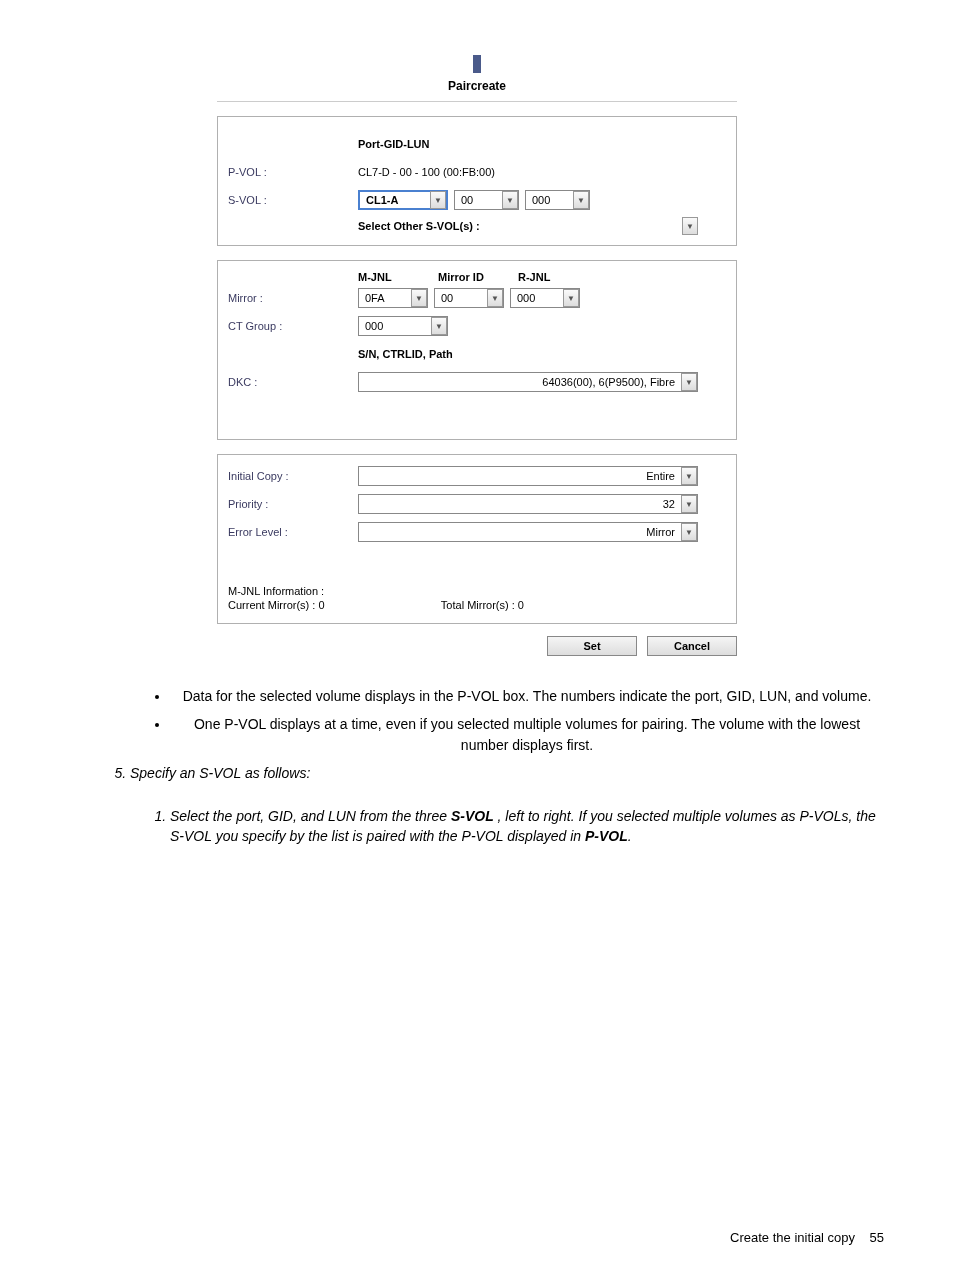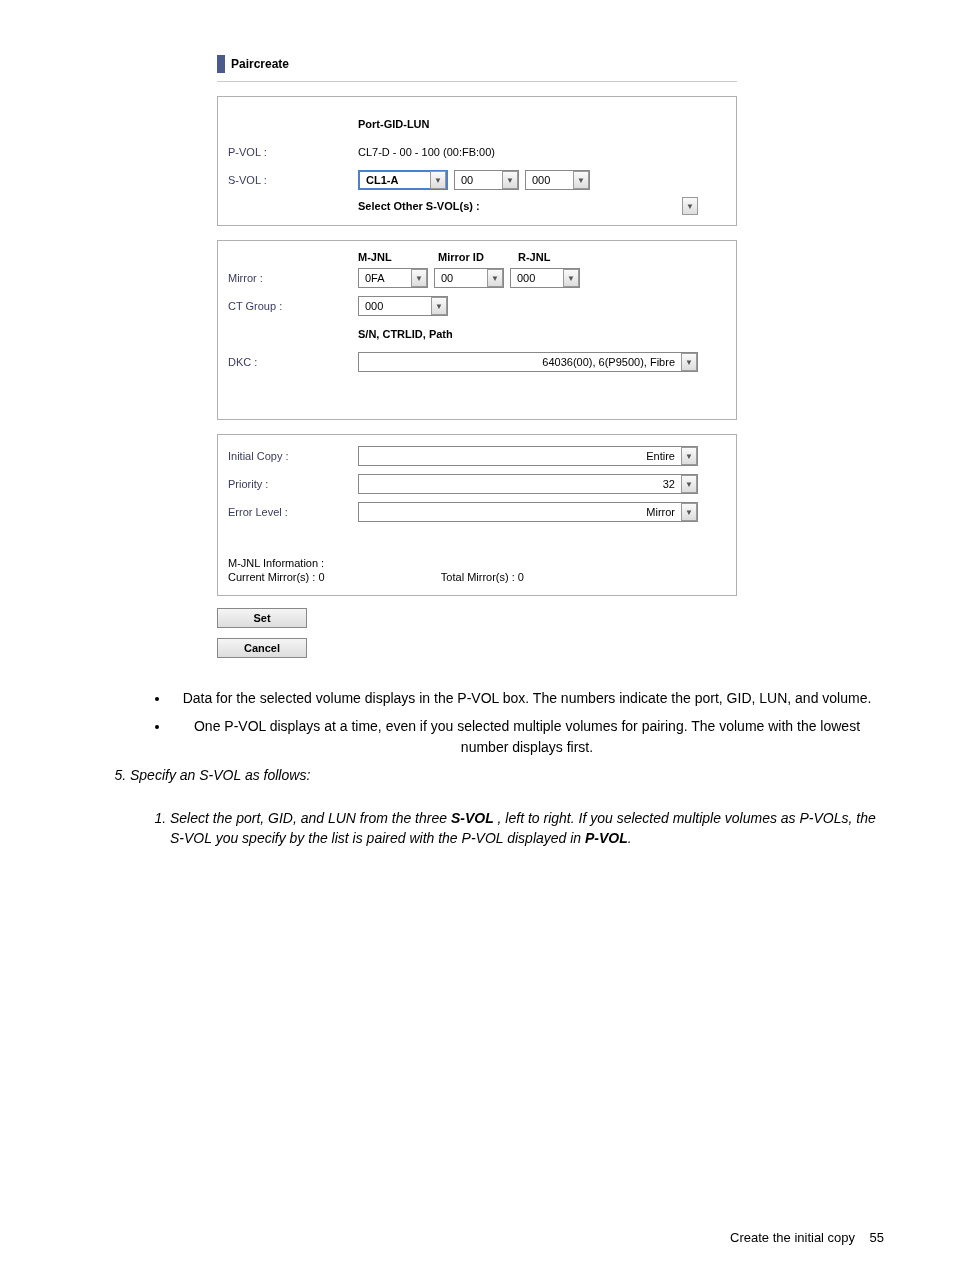--- a/index.html
+++ b/index.html
@@ -14,20 +14,21 @@
     .dialog-wrapper {
       margin: 55px auto 0;
       width: 520px;
     }
     .title-row {
       display: flex;
       align-items: center;
       gap: 6px;
       border-bottom: 1px solid #ccc;
       padding-bottom: 8px;
+      flex-direction: column;
     }
     .title-block {
       width: 8px;
       height: 18px;
       background: #4a5a8a;
     }
     .title-text {
       font-weight: bold;
       font-size: 12px;
     }
@@ -107,29 +108,28 @@
       font-weight: bold;
       padding-left: 0;
       flex: 1;
     }
     .other-row-inner {
       margin-left: 130px;
       display: flex;
       width: 340px;
       align-items: center;
     }
-    .jnlinfo { margin-top: 8px; font-size: 11px; }
+    .jnlinfo { margin-top: 16px; font-size: 11px; }
     .jnlinfo .r { margin-bottom: 2px; }
     .jnlinfo .sp { display:inline-block; width:210px;}
     .btn-row {
       display: flex;
       justify-content: flex-end;
       gap: 10px;
       margin-top: 12px;
-      flex-direction: column;
     }
     .btn {
       border: 1px solid #888;
       background: linear-gradient(#f5f5f5,#ddd);
       padding: 3px 0;
       width: 90px;
       text-align: center;
       font-weight: bold;
       font-size: 11px;
     }

